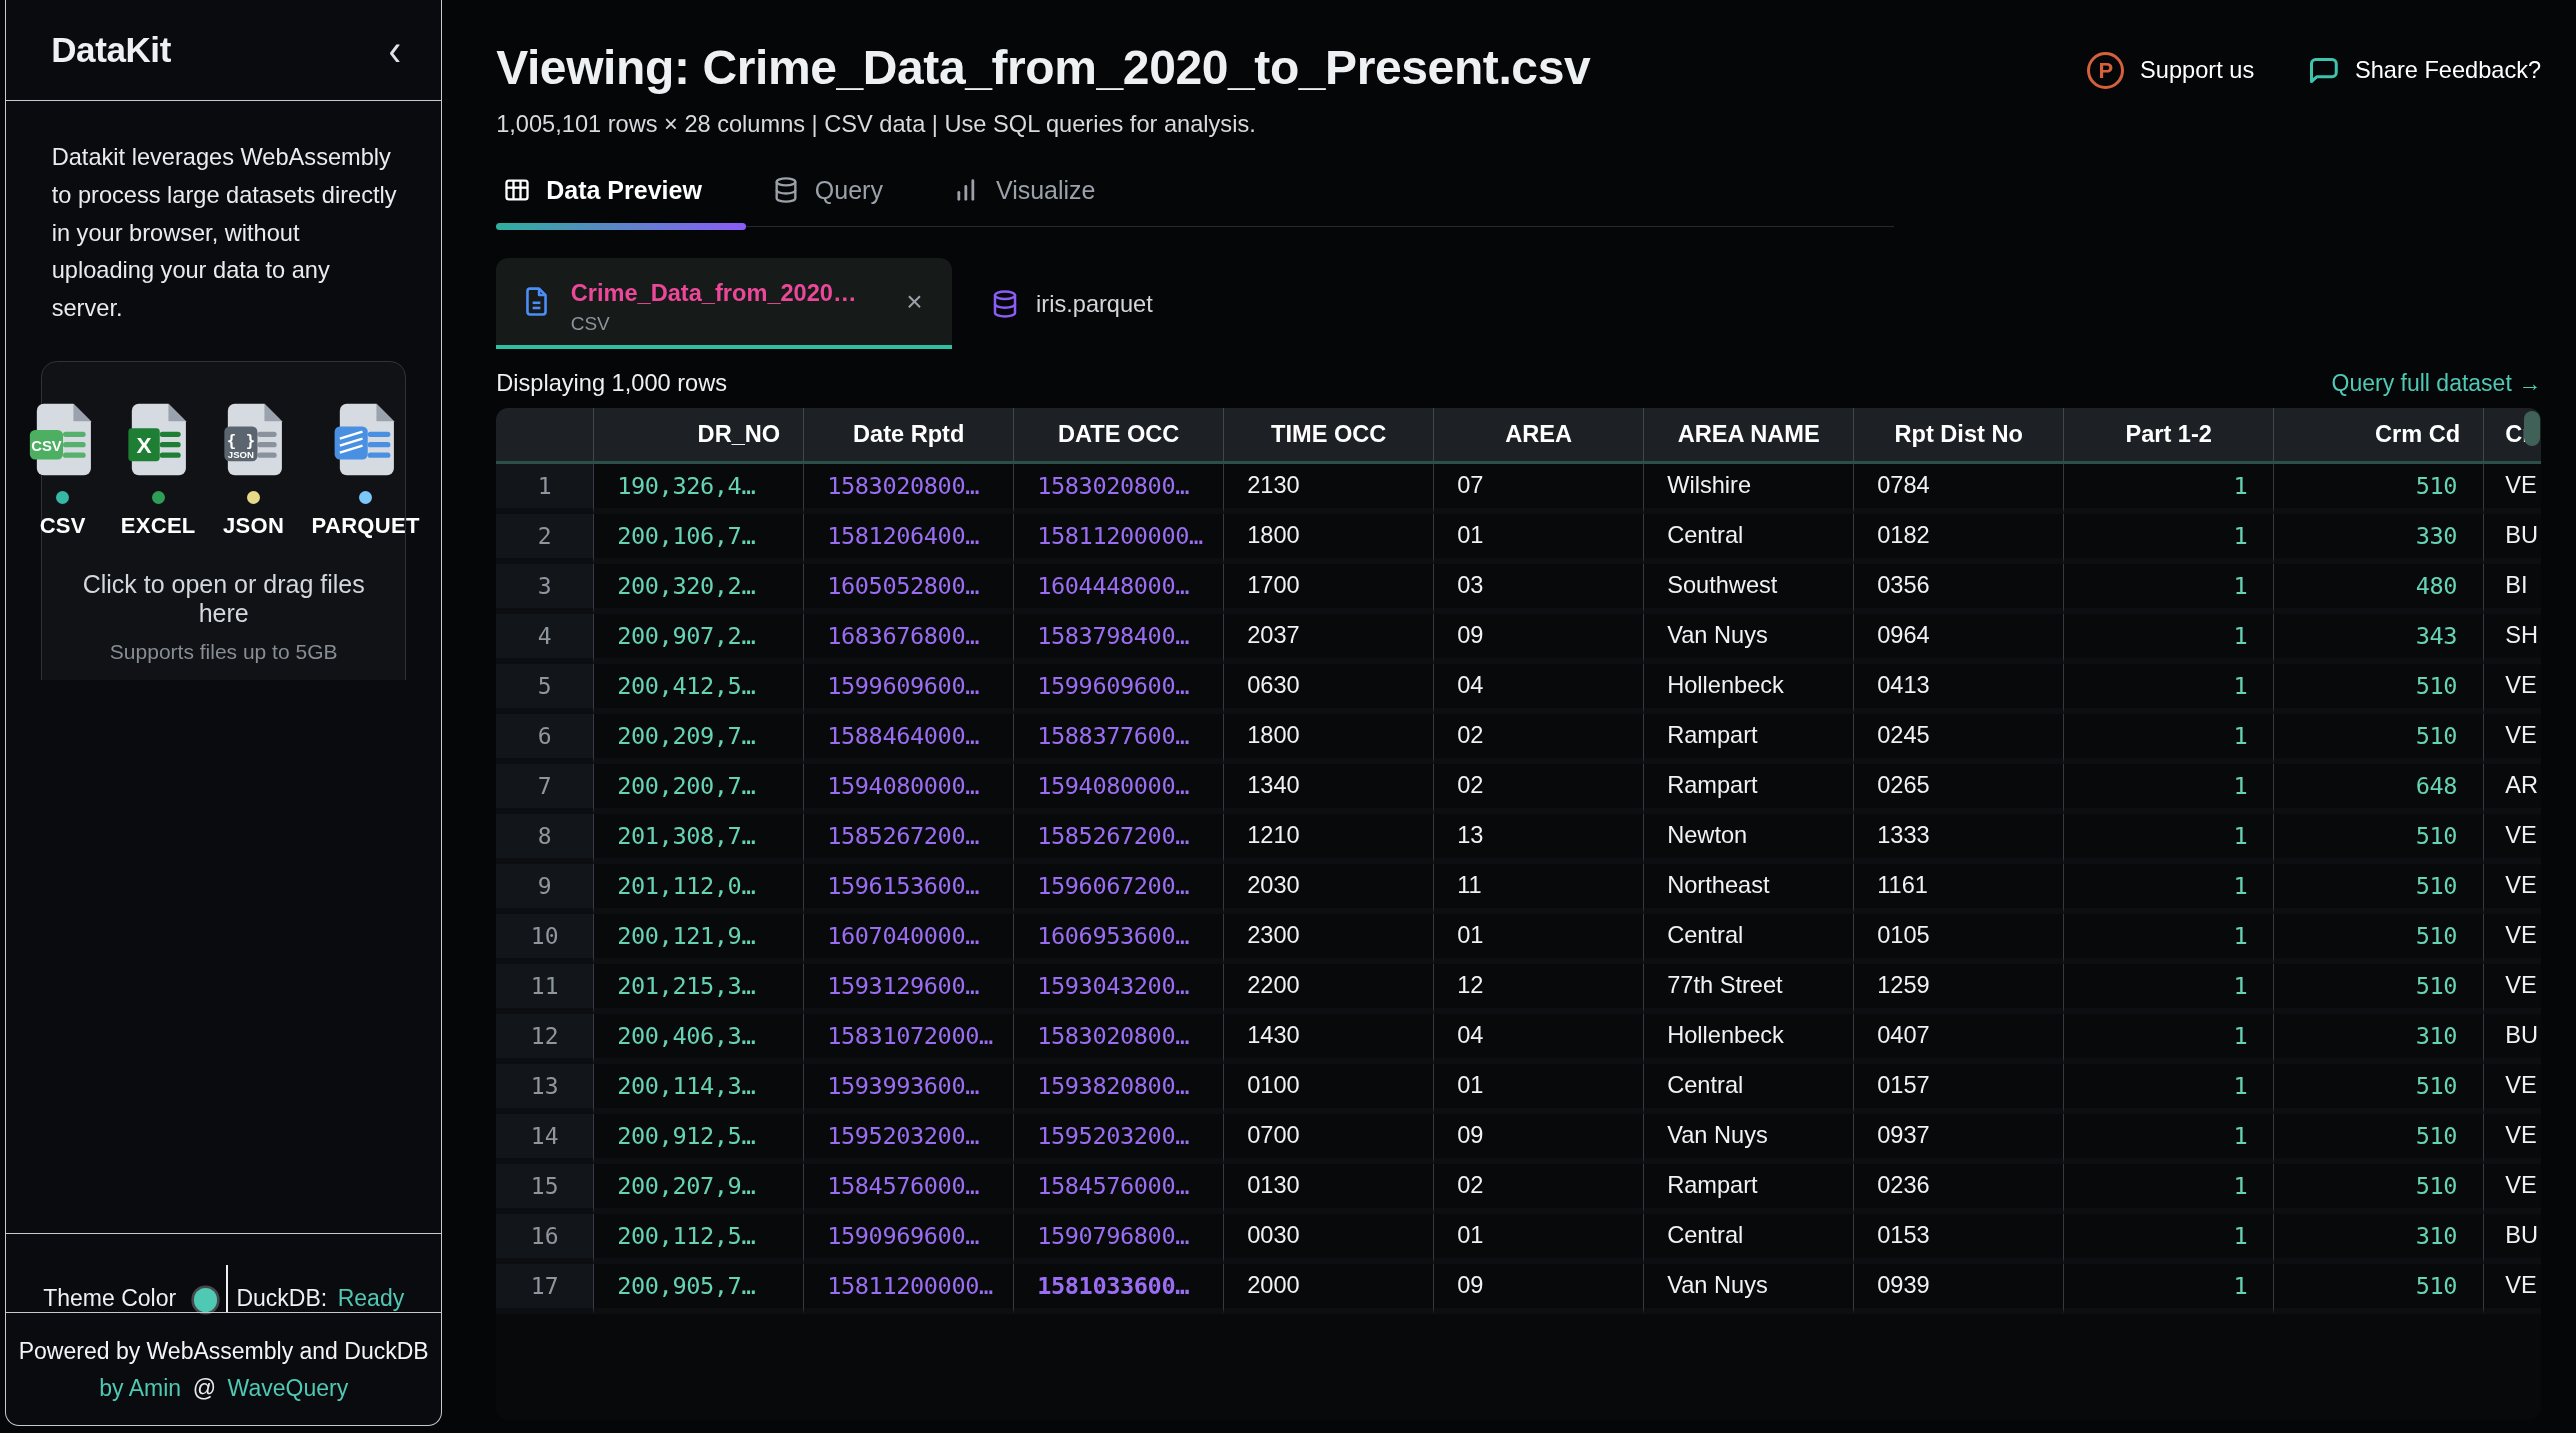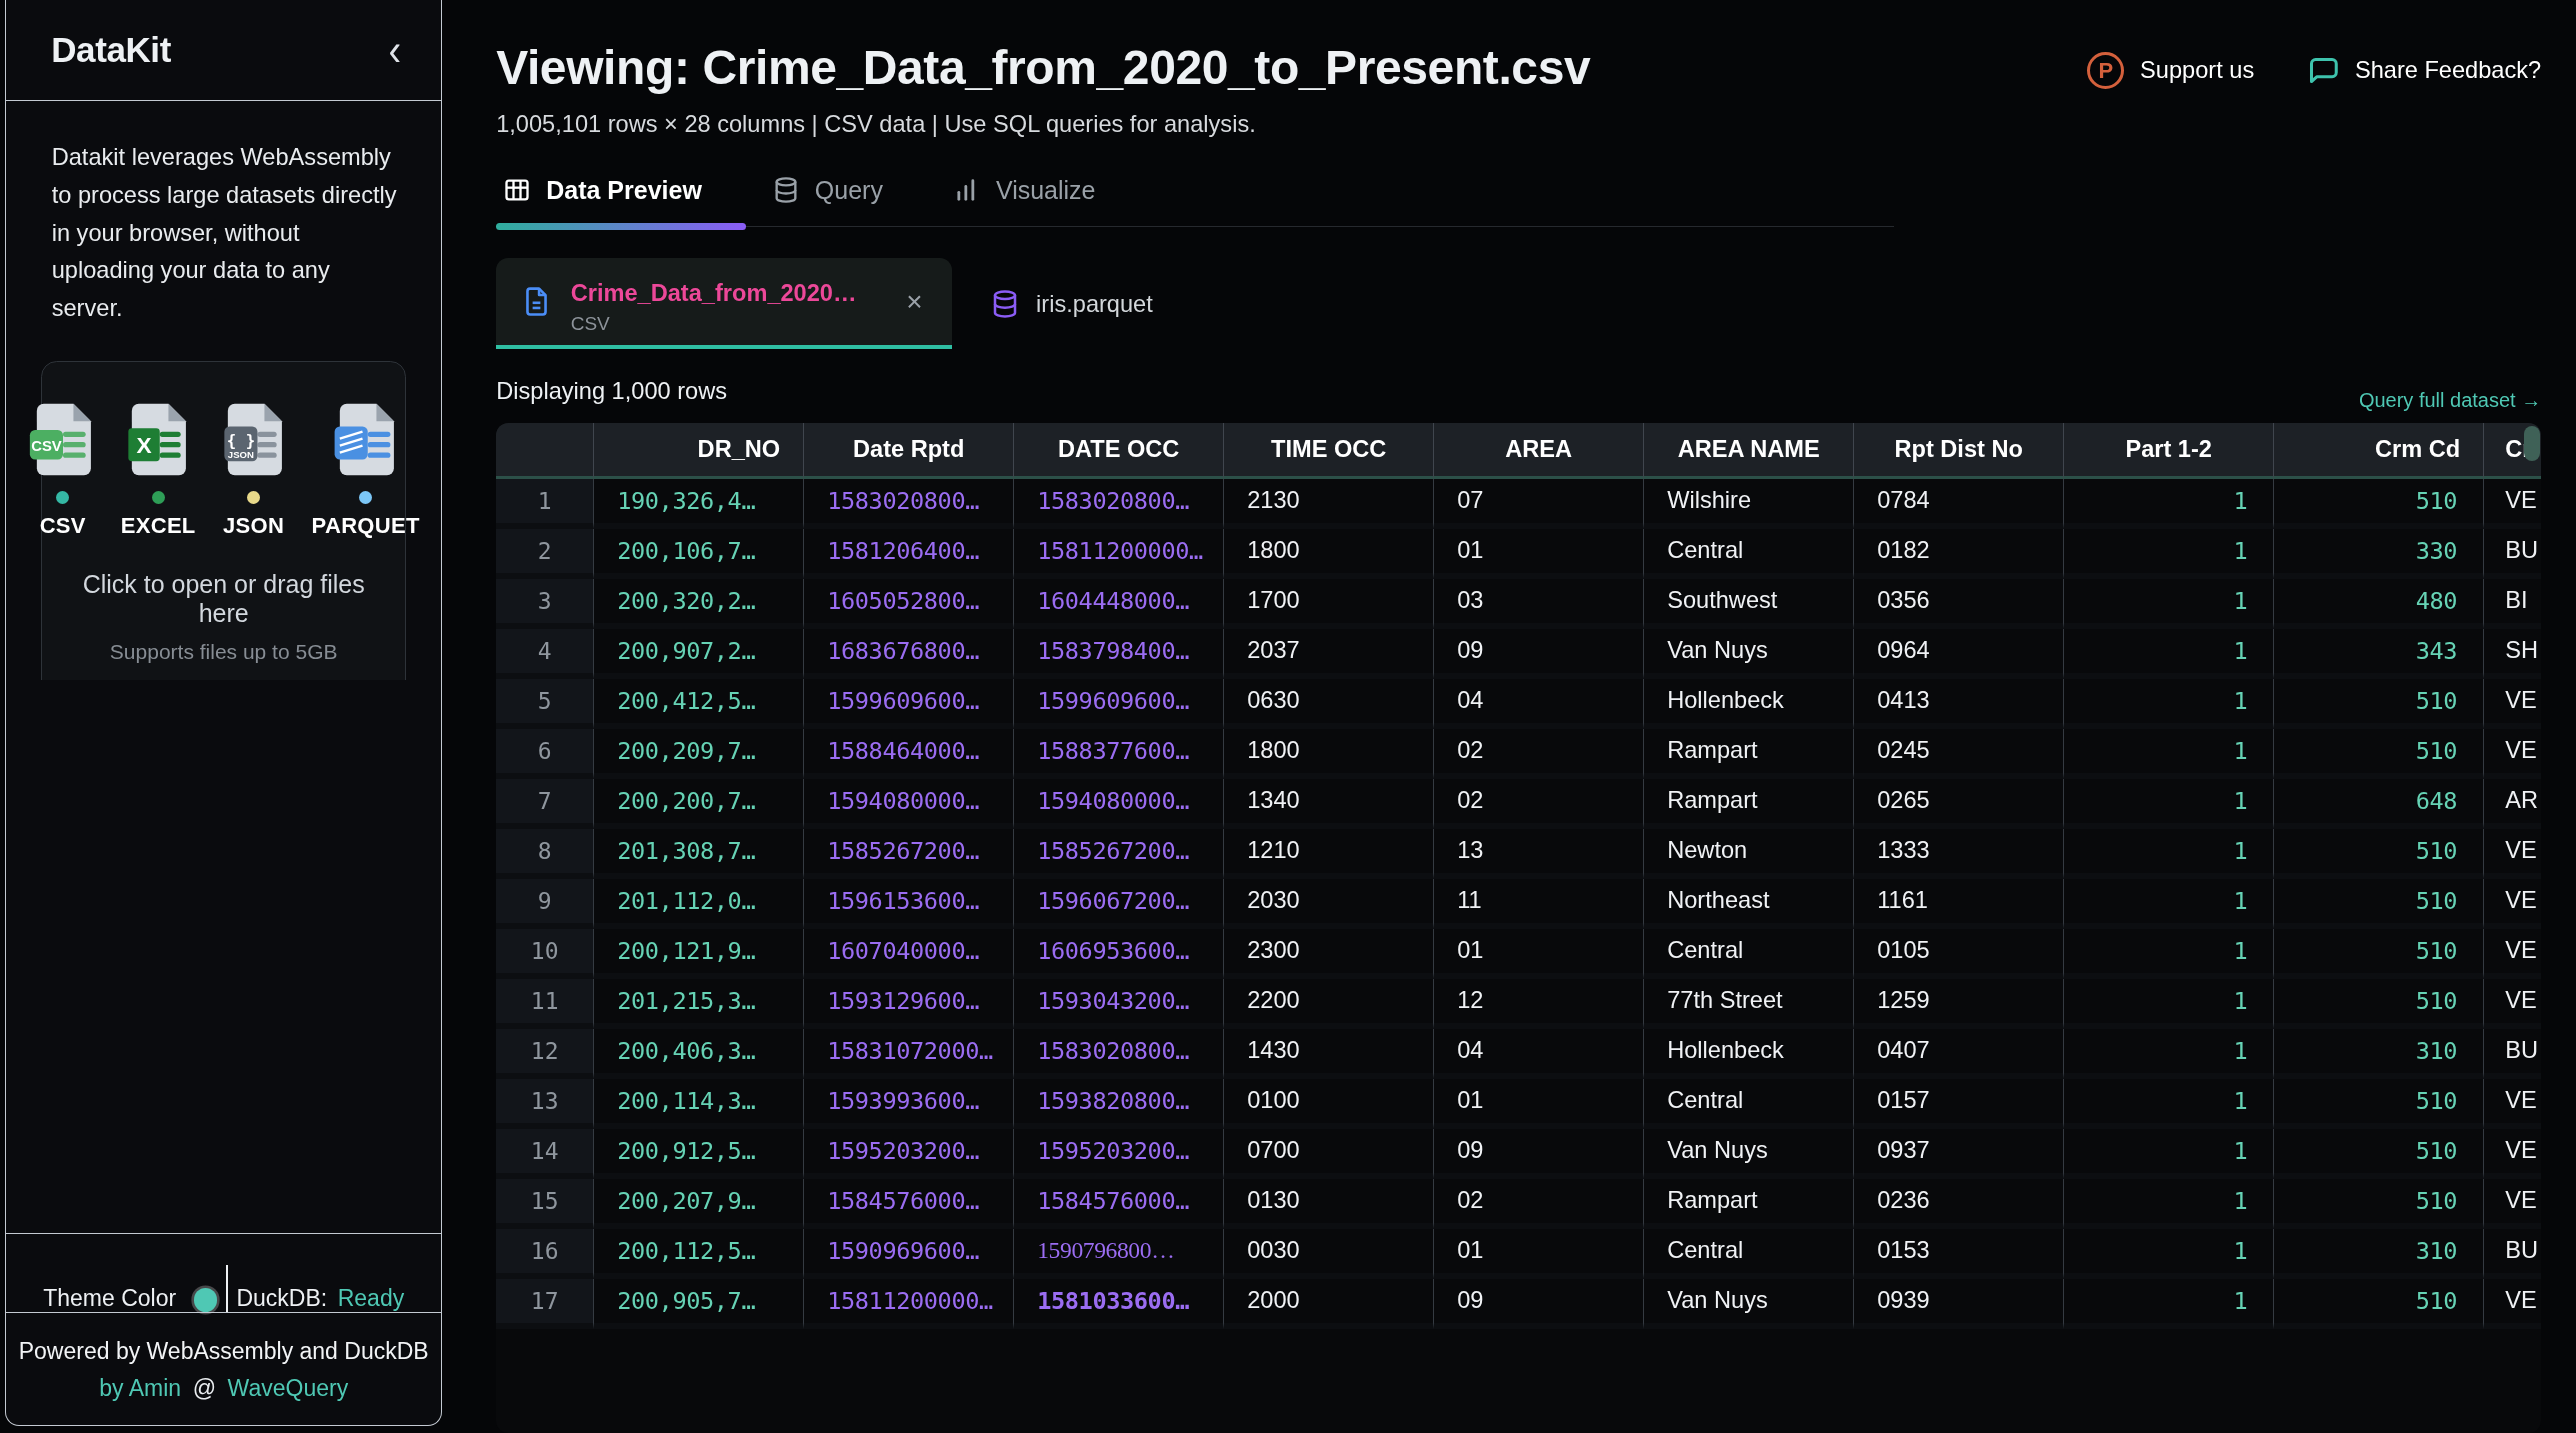--- a/index.html
+++ b/index.html
@@ -62,21 +62,21 @@
     border-bottom:4.4px solid #2fbfa3; display:flex; align-items:center; gap:19px; padding:0 24.5px; cursor:pointer; }
   .ftab-titles { display:flex; flex-direction:column; gap:6.1px; min-width:0; }
   .ftab-title { font-size:23.6px; font-weight:600; color:#ec4899; white-space:nowrap;margin-top:12px; }
   .ftab-sub { font-size:19px; color:#8d939a; }
   .ftab-close { margin-left:auto; font-size:28px; color:#9aa1a8; cursor:pointer; padding:0 5.2px; }
   .ftab { display:flex; align-items:center; gap:15.7px; font-size:23.6px; color:#d3d7db;
     padding:0 8.7px 30px 12.2px; cursor:pointer; }
 
   .preview-bar { margin-top:21px; display:flex; justify-content:space-between; align-items:center; }
   .displaying { font-size:23.6px; color:#eef1f4; }
-  .query-link { font-size:20px; cursor:pointer;margin-top:19px; }
+  .query-link { font-size:23px; cursor:pointer; }
 
   .table-wrap { position:relative; margin-top:10.5px; width:2045px; height:1012px;
     border-radius:12.2px; overflow:hidden; background:#08090b; }
   table { border-collapse:separate; border-spacing:0; table-layout:fixed; width:2045px; }
   col.col-num { width:98px; } col.col-std { width:210px; } col.col-last { width:auto; }
   thead th { height:56px; background:#1d2126; border-right:1.7px solid #40464e;
     border-bottom:3.5px solid #2c5048; font-size:23.6px; font-weight:700; color:#fff; padding:0 23px;
     white-space:nowrap; overflow:hidden; }
   thead th:last-child { border-right:none; }
   th.h-center { text-align:center; padding:0 7px; }
@@ -498,21 +498,21 @@
               <td class="">Rampart</td>
               <td class="">0236</td>
               <td class="c-mono c-right" style="color: rgb(102, 211, 181);">1</td>
               <td class="c-mono c-right" style="color: rgb(102, 211, 181);">510</td>
               <td class="c-clip">VE</td>
             </tr>
             <tr>
               <td class="row-num">16</td>
               <td class="c-mono" style="color: rgb(102, 211, 181);">200,112,5…</td>
               <td class="c-mono" style="color: rgb(155, 109, 242);">1590969600…</td>
-              <td class="c-mono" style="color: rgb(155, 109, 242); font-family: Liberation Serif, serif;">1590796800…</td>
+              <td class="c-mono" style="color: rgb(155, 109, 242);">1590796800…</td>
               <td class="">0030</td>
               <td class="">01</td>
               <td class="">Central</td>
               <td class="">0153</td>
               <td class="c-mono c-right" style="color: rgb(102, 211, 181);">1</td>
               <td class="c-mono c-right" style="color: rgb(102, 211, 181);">310</td>
               <td class="c-clip">BU</td>
             </tr>
             <tr>
               <td class="row-num">17</td>

